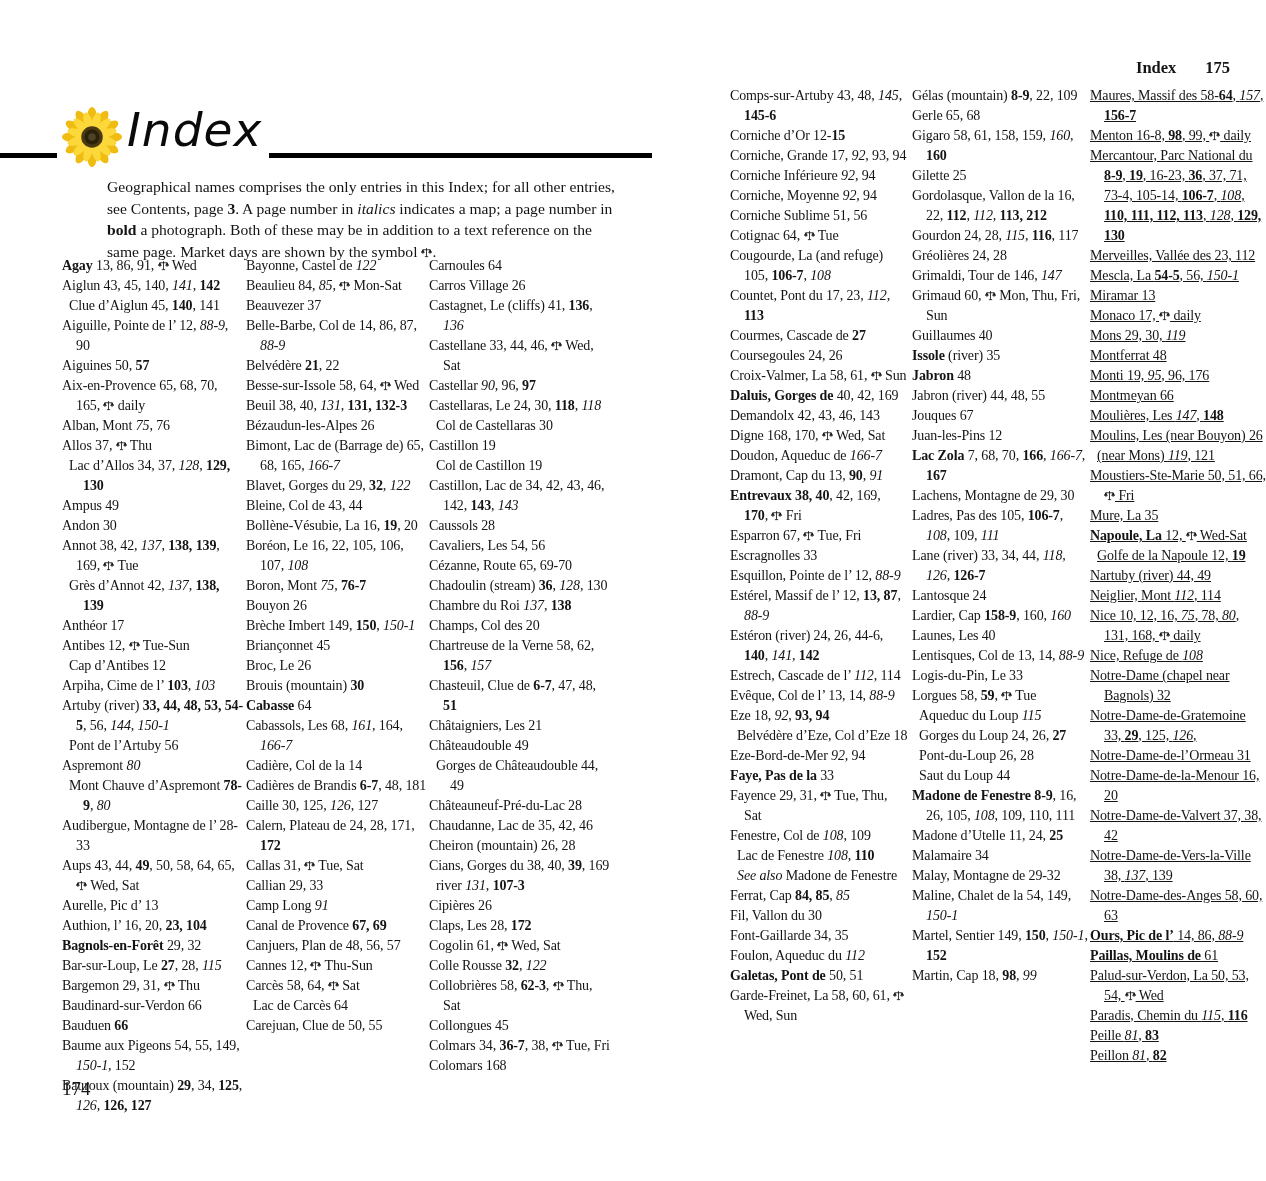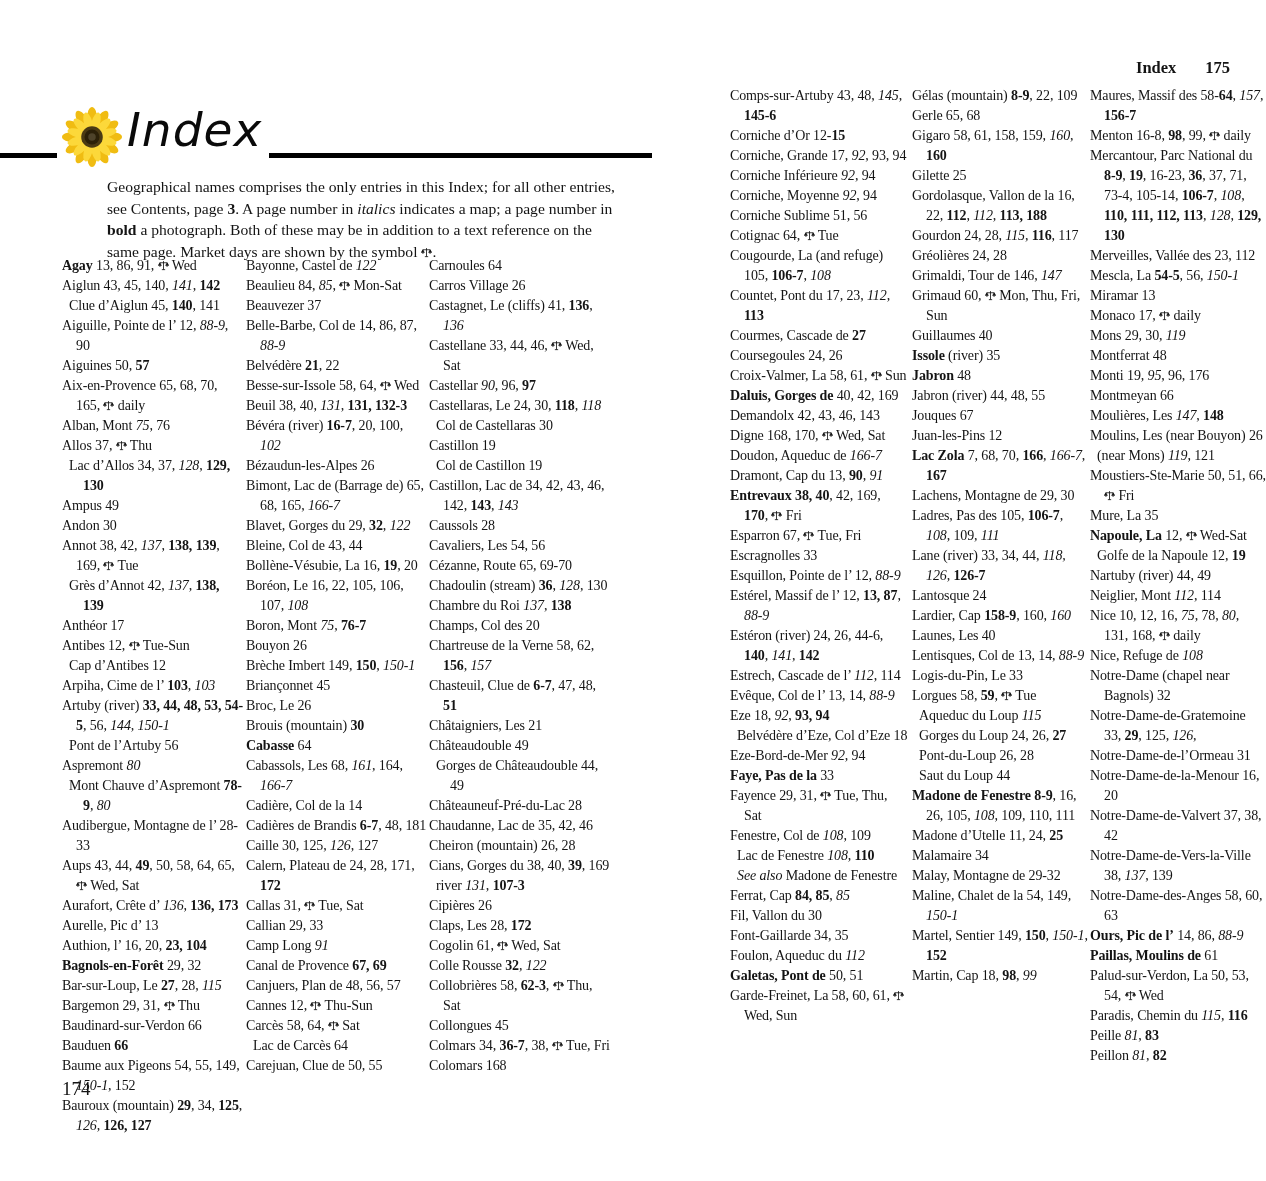--- a/index.html
+++ b/index.html
@@ -133,21 +133,20 @@
     <div class="entry">Artuby (river) <b>33, 44, 48, 53, 54-5</b>, 56, <i>144, 150-1</i></div>
     <div class="entry sub">Pont de l’Artuby 56</div>
     <div class="entry">Aspremont <i>80</i></div>
     <div class="entry sub">Mont Chauve d’Aspremont <b>78-9</b>, <i>80</i></div>
     <div class="entry">Audibergue, Montagne de l’ 28-33</div>
     <div class="entry">Aups 43, 44, <b>49</b>, 50, 58, 64, 65, <svg class="mkt" viewBox="0 0 12 12" fill="none" stroke="#141414" stroke-width="0.9">
         <path d="M6 1.2v9.3M2 3h8M4.2 10.5h3.6"></path>
         <path d="M2 3L0.7 5.6h2.6zM10 3L8.7 5.6h2.6z" fill="#141414"></path>
         <path d="M0.5 5.6a1.7 1.7 0 0 0 3.2 0M8.3 5.6a1.7 1.7 0 0 0 3.2 0"></path>
       </svg> Wed, Sat</div>
-    <div class="entry">Aurafort, Crête d’ <i>136</i>, <b>136, 173</b></div>
     <div class="entry">Aurelle, Pic d’ 13</div>
     <div class="entry">Authion, l’ 16, 20, <b>23, 104</b></div>
     <div class="entry"><b>Bagnols-en-Forêt</b> 29, 32</div>
     <div class="entry">Bar-sur-Loup, Le <b>27</b>, 28, <i>115</i></div>
     <div class="entry">Bargemon 29, 31, <svg class="mkt" viewBox="0 0 12 12" fill="none" stroke="#141414" stroke-width="0.9">
         <path d="M6 1.2v9.3M2 3h8M4.2 10.5h3.6"></path>
         <path d="M2 3L0.7 5.6h2.6zM10 3L8.7 5.6h2.6z" fill="#141414"></path>
         <path d="M0.5 5.6a1.7 1.7 0 0 0 3.2 0M8.3 5.6a1.7 1.7 0 0 0 3.2 0"></path>
       </svg> Thu</div>
     <div class="entry">Baudinard-sur-Verdon 66</div>
@@ -164,21 +163,20 @@
       </svg> Mon-Sat</div>
     <div class="entry">Beauvezer 37</div>
     <div class="entry">Belle-Barbe, Col de 14, 86, 87, <i>88-9</i></div>
     <div class="entry">Belvédère <b>21</b>, 22</div>
     <div class="entry">Besse-sur-Issole 58, 64, <svg class="mkt" viewBox="0 0 12 12" fill="none" stroke="#141414" stroke-width="0.9">
         <path d="M6 1.2v9.3M2 3h8M4.2 10.5h3.6"></path>
         <path d="M2 3L0.7 5.6h2.6zM10 3L8.7 5.6h2.6z" fill="#141414"></path>
         <path d="M0.5 5.6a1.7 1.7 0 0 0 3.2 0M8.3 5.6a1.7 1.7 0 0 0 3.2 0"></path>
       </svg> Wed</div>
     <div class="entry">Beuil 38, 40, <i>131</i>, <b>131, 132-3</b></div>
-    <div class="entry">Bévéra (river) <b>16-7</b>, 20, 100, <i>102</i></div>
     <div class="entry">Bézaudun-les-Alpes 26</div>
     <div class="entry">Bimont, Lac de (Barrage de) 65, 68, 165, <i>166-7</i></div>
     <div class="entry">Blavet, Gorges du 29, <b>32</b>, <i>122</i></div>
     <div class="entry">Bleine, Col de 43, 44</div>
     <div class="entry">Bollène-Vésubie, La 16, <b>19</b>, 20</div>
     <div class="entry">Boréon, Le 16, 22, 105, 106, 107, <i>108</i></div>
     <div class="entry">Boron, Mont <i>75</i>, <b>76-7</b></div>
     <div class="entry">Bouyon 26</div>
     <div class="entry">Brèche Imbert 149, <b>150</b>, <i>150-1</i></div>
     <div class="entry">Briançonnet 45</div>
@@ -332,21 +330,21 @@
         <path d="M6 1.2v9.3M2 3h8M4.2 10.5h3.6"></path>
         <path d="M2 3L0.7 5.6h2.6zM10 3L8.7 5.6h2.6z" fill="#141414"></path>
         <path d="M0.5 5.6a1.7 1.7 0 0 0 3.2 0M8.3 5.6a1.7 1.7 0 0 0 3.2 0"></path>
       </svg> Wed, Sun</div>
   </div>
 <div class="col rp" style="left:912px;  width:176px;">
     <div class="entry">Gélas (mountain) <b>8-9</b>, 22, 109</div>
     <div class="entry">Gerle 65, 68</div>
     <div class="entry">Gigaro 58, 61, 158, 159, <i>160</i>, <b>160</b></div>
     <div class="entry">Gilette 25</div>
-    <div class="entry">Gordolasque, Vallon de la 16, 22, <b>112</b>, <i>112</i>, <b>113, 188</b></div>
+    <div class="entry">Gordolasque, Vallon de la 16, 22, <b>112</b>, <i>112</i>, <b>113, 212</b></div>
     <div class="entry">Gourdon 24, 28, <i>115</i>, <b>116</b>, 117</div>
     <div class="entry">Gréolières 24, 28</div>
     <div class="entry">Grimaldi, Tour de 146, <i>147</i></div>
     <div class="entry">Grimaud 60, <svg class="mkt" viewBox="0 0 12 12" fill="none" stroke="#141414" stroke-width="0.9">
         <path d="M6 1.2v9.3M2 3h8M4.2 10.5h3.6"></path>
         <path d="M2 3L0.7 5.6h2.6zM10 3L8.7 5.6h2.6z" fill="#141414"></path>
         <path d="M0.5 5.6a1.7 1.7 0 0 0 3.2 0M8.3 5.6a1.7 1.7 0 0 0 3.2 0"></path>
       </svg> Mon, Thu, Fri, Sun</div>
     <div class="entry">Guillaumes 40</div>
     <div class="entry"><b>Issole</b> (river) 35</div>
@@ -373,21 +371,21 @@
     <div class="entry sub">Pont-du-Loup 26, 28</div>
     <div class="entry sub">Saut du Loup 44</div>
     <div class="entry"><b>Madone de Fenestre 8-9</b>, 16, 26, 105, <i>108</i>, 109, 110, 111</div>
     <div class="entry">Madone d’Utelle 11, 24, <b>25</b></div>
     <div class="entry">Malamaire 34</div>
     <div class="entry">Malay, Montagne de 29-32</div>
     <div class="entry">Maline, Chalet de la 54, 149, <i>150-1</i></div>
     <div class="entry">Martel, Sentier 149, <b>150</b>, <i>150-1</i>, <b>152</b></div>
     <div class="entry">Martin, Cap 18, <b>98</b>, <i>99</i></div>
   </div>
-<div class="col rp" style="left:1090px; width:176px;">
+<div class="col rp" style="left:1090px; width:176px;text-decoration:underline;">
     <div class="entry">Maures, Massif des 58-<b>64</b>, <i>157</i>, <b>156-7</b></div>
     <div class="entry">Menton 16-8, <b>98</b>, 99, <svg class="mkt" viewBox="0 0 12 12" fill="none" stroke="#141414" stroke-width="0.9">
         <path d="M6 1.2v9.3M2 3h8M4.2 10.5h3.6"></path>
         <path d="M2 3L0.7 5.6h2.6zM10 3L8.7 5.6h2.6z" fill="#141414"></path>
         <path d="M0.5 5.6a1.7 1.7 0 0 0 3.2 0M8.3 5.6a1.7 1.7 0 0 0 3.2 0"></path>
       </svg> daily</div>
     <div class="entry">Mercantour, Parc National du <b>8-9</b>, <b>19</b>, 16-23, <b>36</b>, 37, 71, 73-4, 105-14, <b>106-7</b>, <i>108</i>, <b>110, 111, 112, 113</b>, <i>128</i>, <b>129, 130</b></div>
     <div class="entry">Merveilles, Vallée des 23, 112</div>
     <div class="entry">Mescla, La <b>54-5</b>, 56, <i>150-1</i></div>
     <div class="entry">Miramar 13</div>

